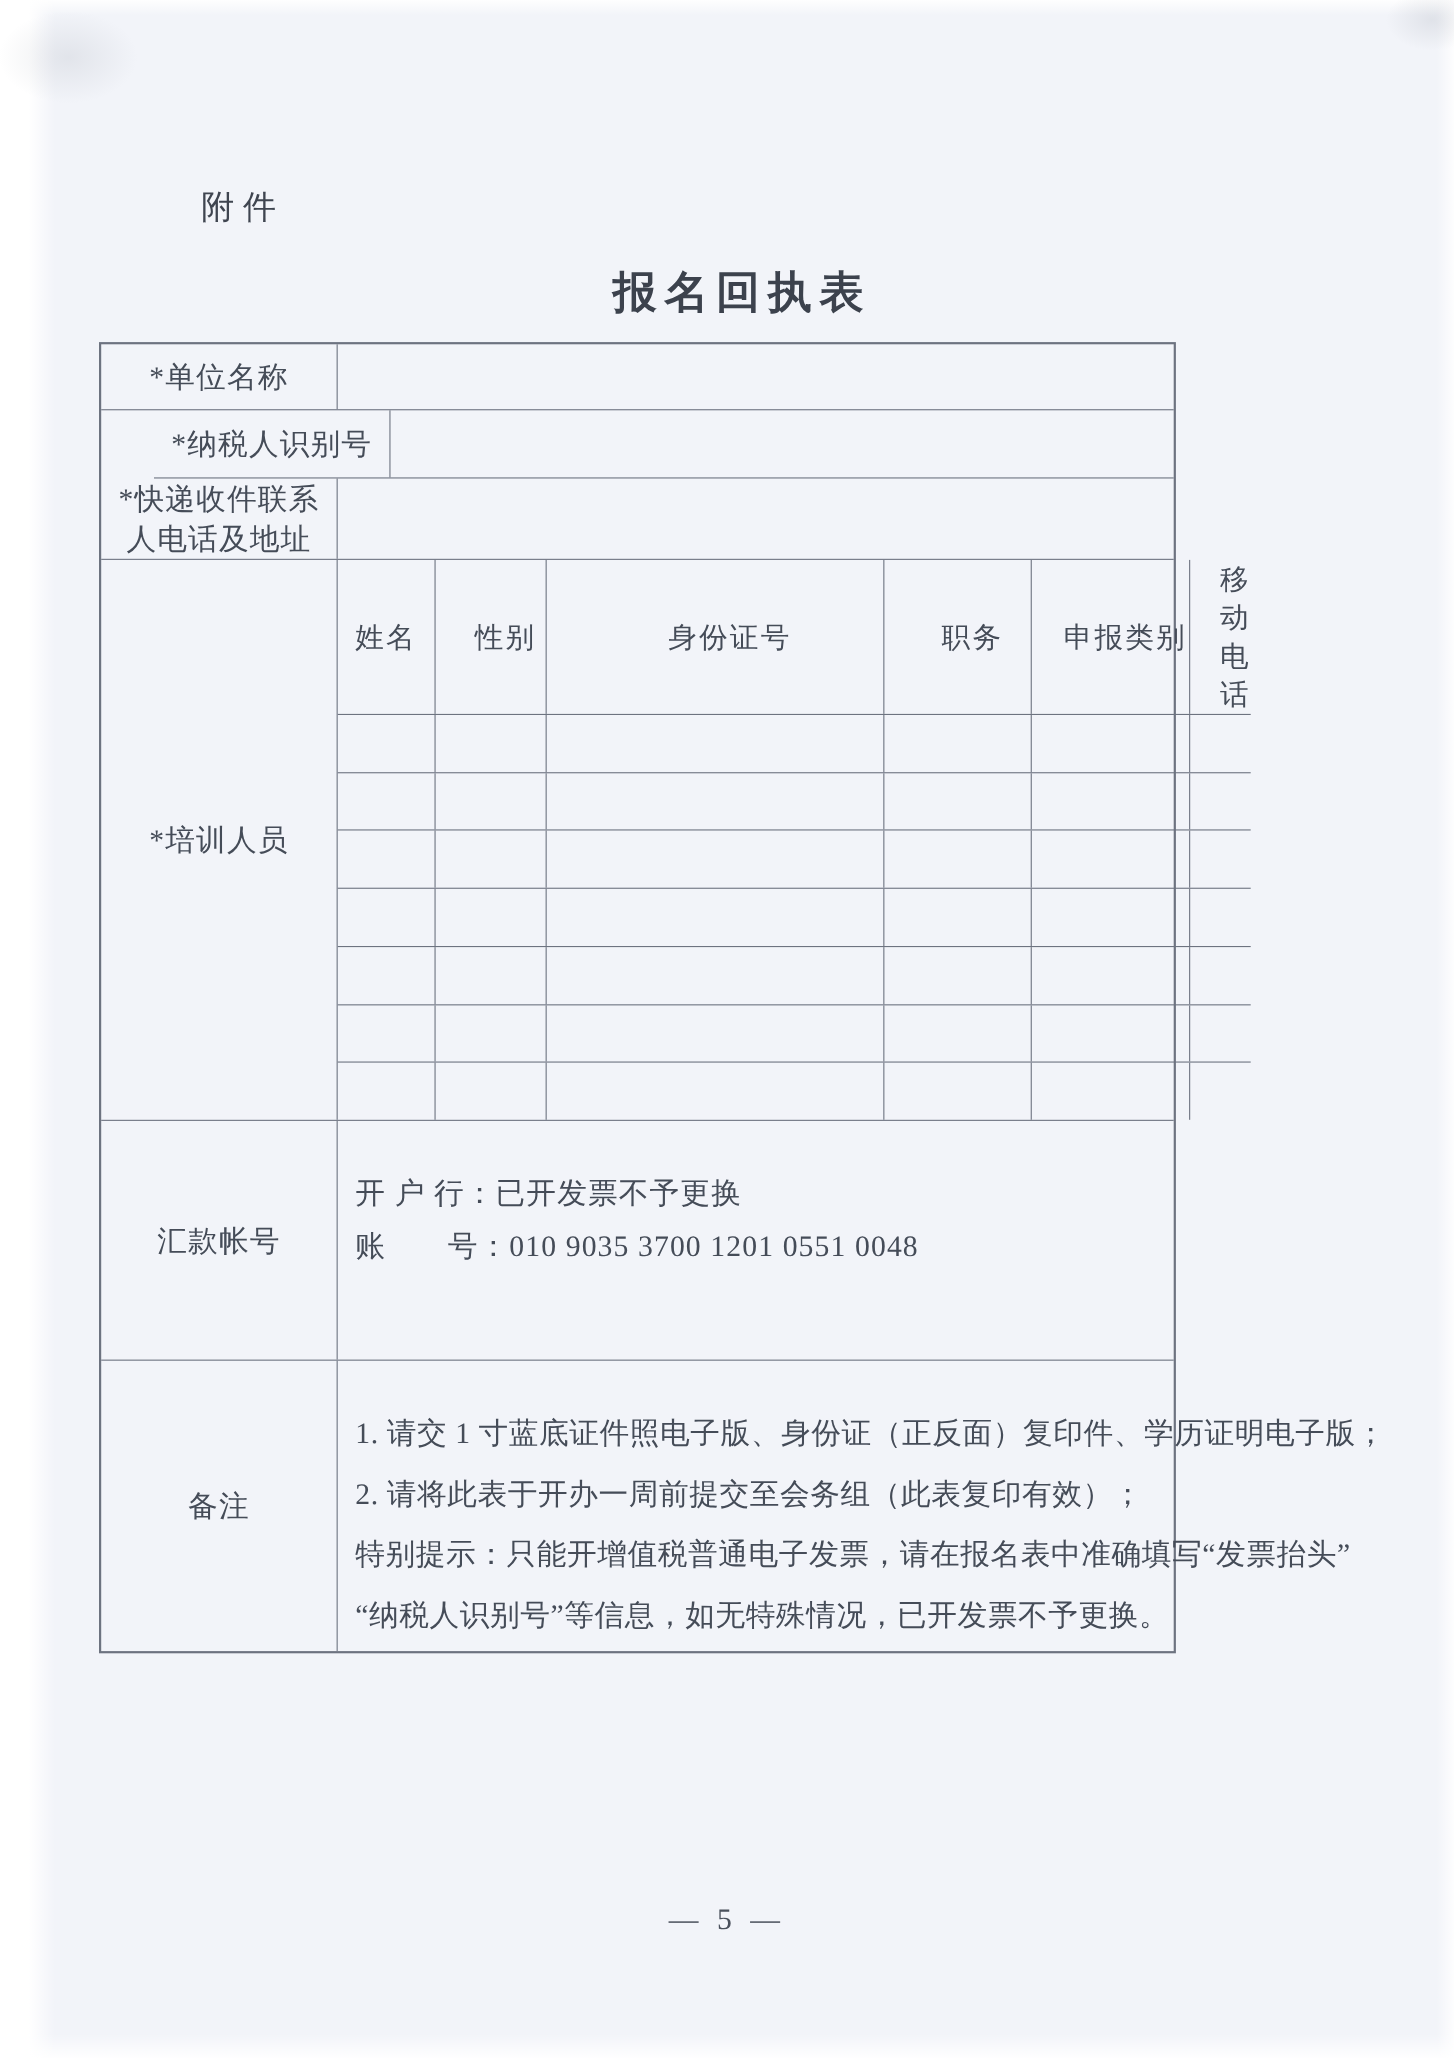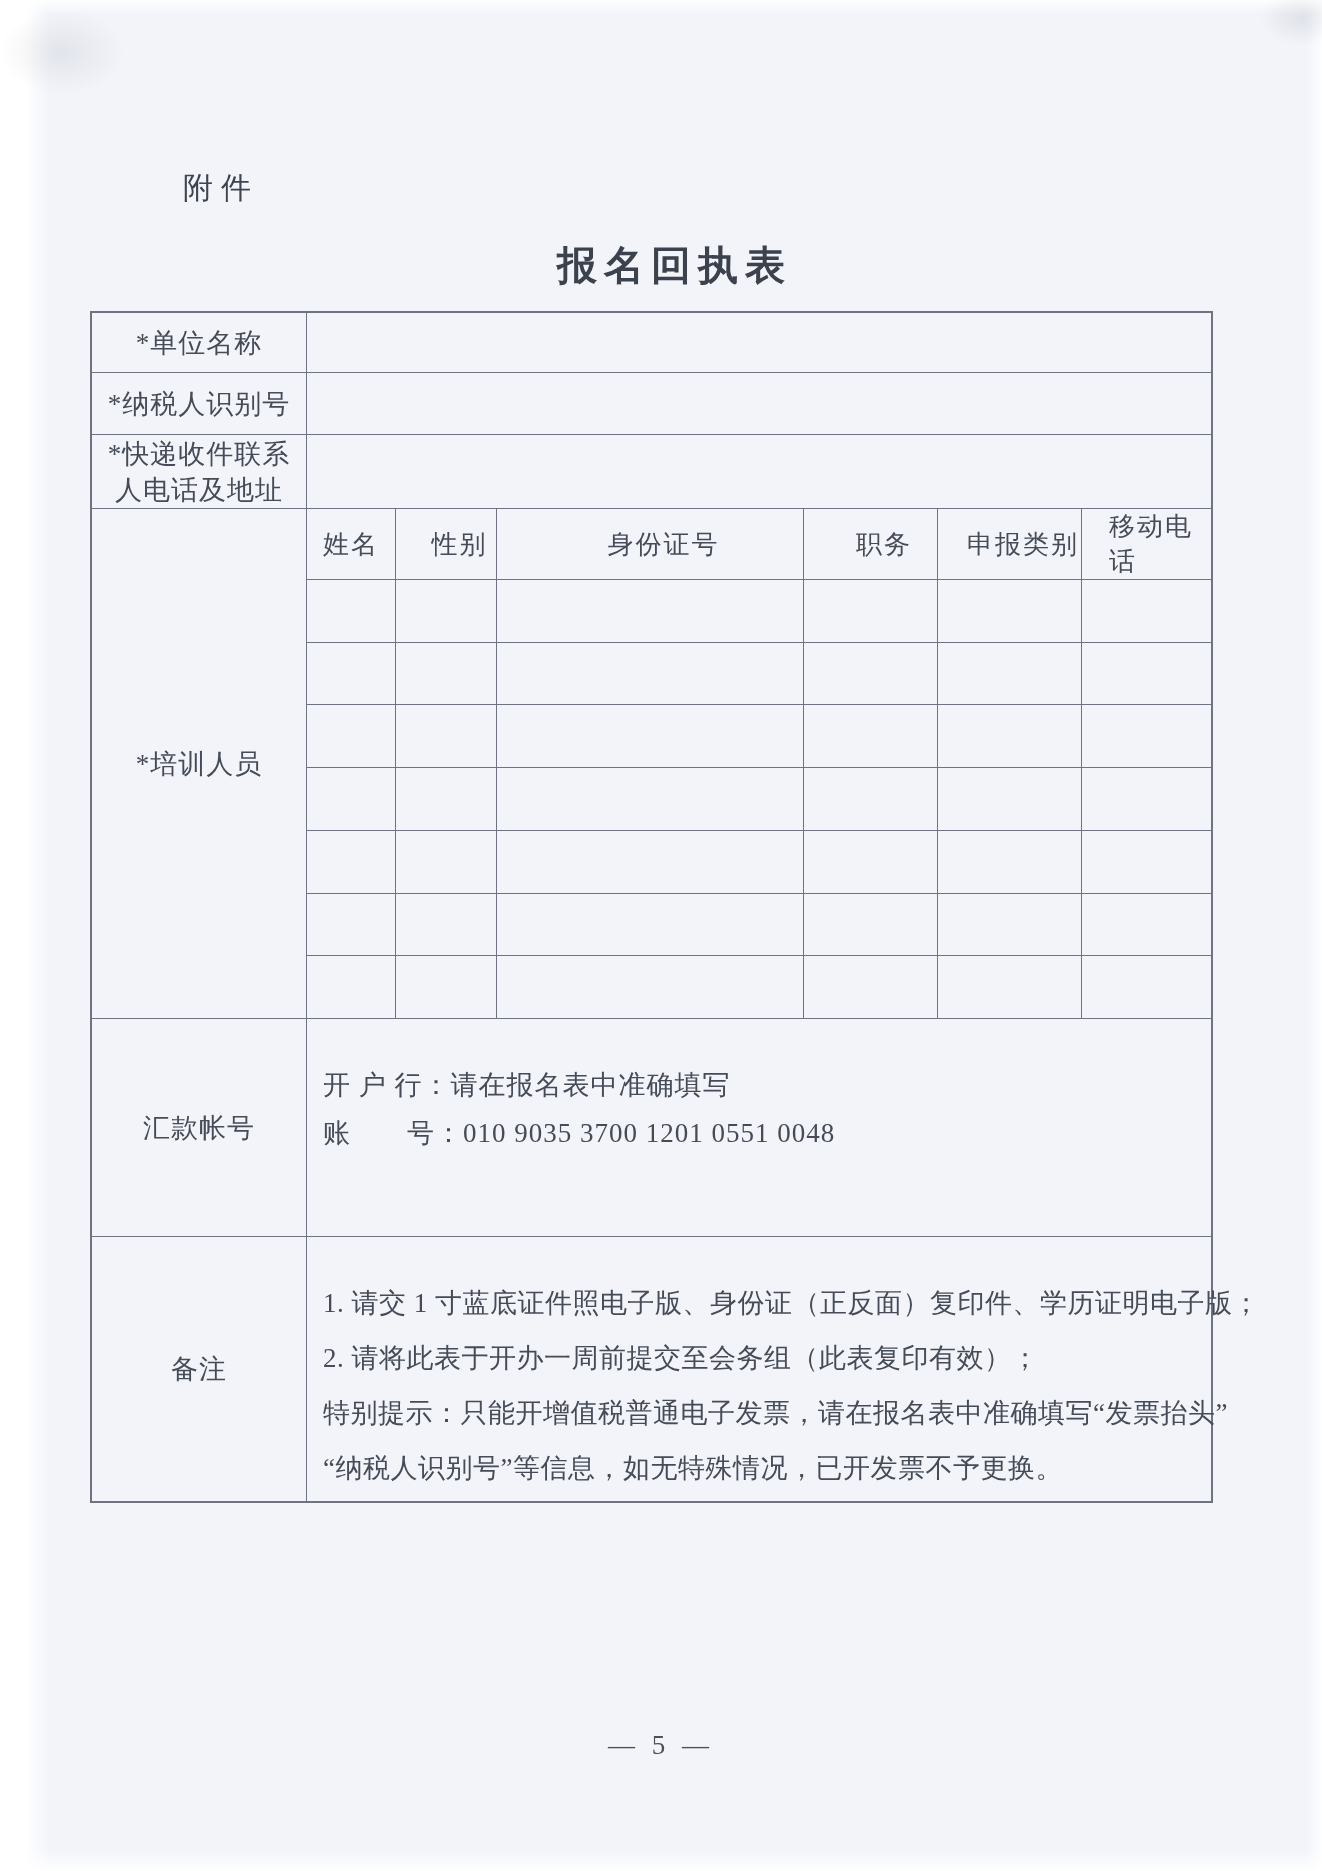--- a/index.html
+++ b/index.html
@@ -28,35 +28,35 @@
   .attachment{
     position:absolute;left:183px;top:168px;
     font-size:30px;letter-spacing:8px;color:#3f4550;
   }
   .doc-title{
     position:absolute;left:557px;top:238px;
     font-family:Liberation Serif, serif;
     font-weight:700;font-size:40px;letter-spacing:7px;color:#3c424d;
   }
   .form-table{
-    position:absolute;left:90px;top:311px;width:1123px;height:1192px;
+    position:absolute;left:90px;top:311px;width:979px;height:1192px;
     border:2px solid var(--line);box-sizing:border-box;
     display:flex;flex-direction:column;
     font-size:27px;
   }
   .trow{display:flex;border-bottom:1px solid var(--line);box-sizing:border-box;}
   .trow:last-child{border-bottom:none;}
   .label-cell{
     width:215px;flex:0 0 215px;border-right:1px solid var(--line);box-sizing:border-box;
     display:flex;flex-direction:column;align-items:center;justify-content:center;
     text-align:center;letter-spacing:1px;line-height:36px;color:#454c58;
   }
   .value-cell{flex:1;}
   .r-unit{height:60px;flex:0 0 60px;}
-  .r-tax{height:62px;flex:0 0 62px;}
+  .r-tax{height:62px;flex:0 0 62px;margin-left:48px;}
   .r-courier{height:74px;flex:0 0 74px;}
   .r-personnel{height:510px;flex:0 0 510px;}
   .r-remit{height:218px;flex:0 0 218px;}
   .r-remark{flex:1;}
   .sub-table{flex:1;display:flex;flex-direction:column;}
   .p-row{display:flex;border-bottom:1px solid var(--line);box-sizing:border-box;flex:1;gap:27px;}
   .p-row:last-child{border-bottom:none;}
   .p-head{flex:0 0 61px;}
   .p-cell{border-right:1px solid var(--line);box-sizing:border-box;
     display:flex;align-items:center;justify-content:center;
@@ -176,21 +176,21 @@
         <div class="p-cell c-duty"></div>
         <div class="p-cell c-cat"></div>
         <div class="p-cell c-phone"></div>
       </div>
     </div>
   </div>
 
   <div class="trow r-remit">
     <div class="label-cell">汇款帐号</div>
     <div class="remit-content">
-      <div class="remit-line">开 户 行：请在报名表中准确填写</div>
+      <div class="remit-line">开 户 行：已开发票不予更换</div>
       <div class="remit-line">账　　号：010 9035 3700 1201 0551 0048</div>
     </div>
   </div>
 
   <div class="trow r-remark">
     <div class="label-cell">备注</div>
     <div class="remark-content">
       <div class="remark-line">1. 请交 1 寸蓝底证件照电子版、身份证（正反面）复印件、学历证明电子版；</div>
       <div class="remark-line">2. 请将此表于开办一周前提交至会务组（此表复印有效）；</div>
       <div class="remark-line">特别提示：只能开增值税普通电子发票，请在报名表中准确填写“发票抬头”</div>

